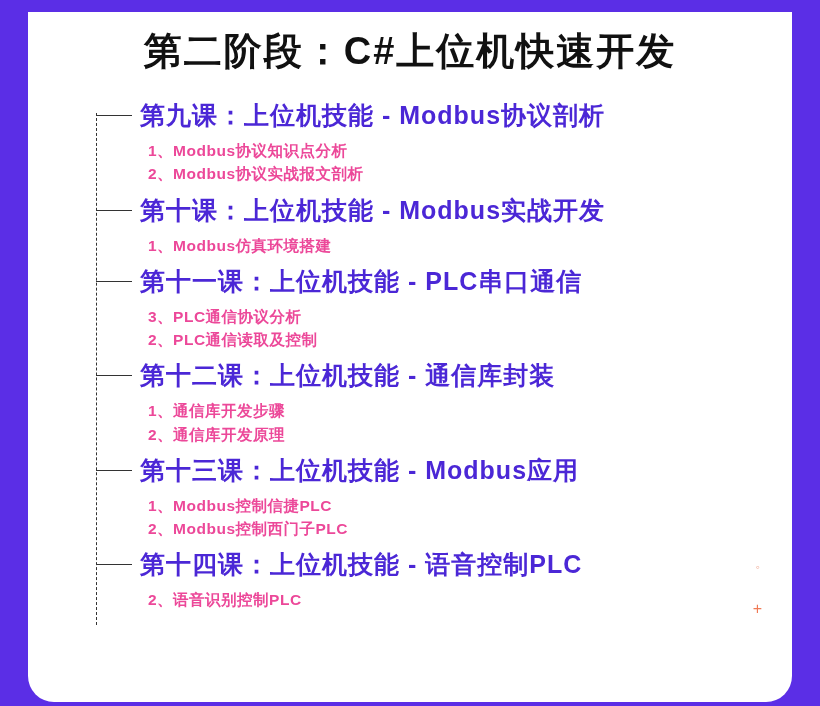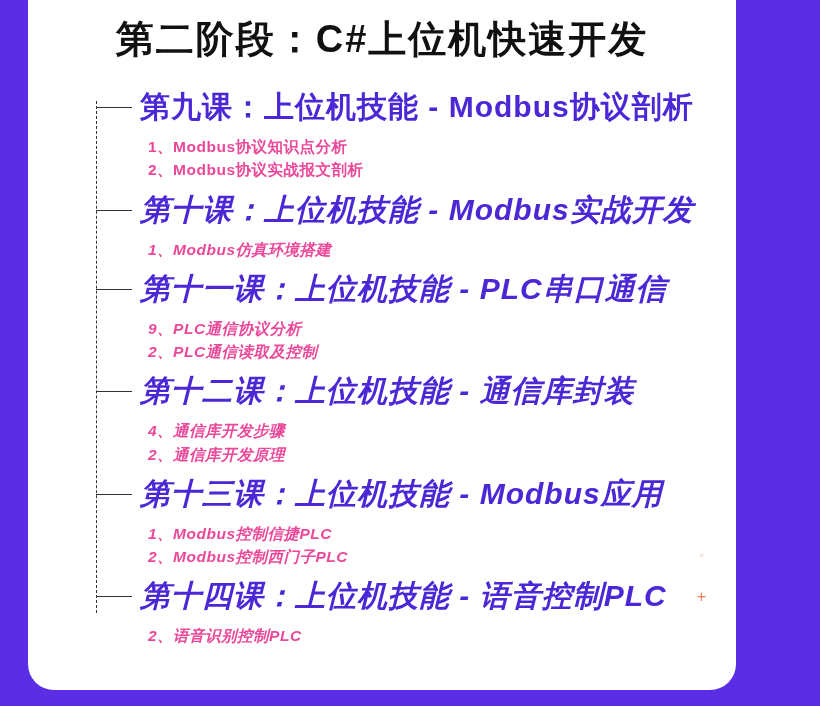--- a/index.html
+++ b/index.html
@@ -16,22 +16,22 @@
   .page {
     position: relative;
     width: 820px;
     height: 706px;
     background: #5b2ee6;
     box-sizing: border-box;
   }
   .card {
     position: absolute;
     left: 28px;
-    top: 0;
-    width: 708px;
+    top: 12px;
+    width: 764px;
     height: 690px;
     background: #ffffff;
     border-radius: 0 0 26px 26px;
     box-sizing: border-box;
     overflow: hidden;
   }
   .title {
     margin: 0;
     padding-top: 14px;
     text-align: center;
@@ -65,42 +65,41 @@
     align-items: center;
   }
   .branch {
     width: 36px;
     height: 1px;
     background: #333333;
     flex: 0 0 auto;
     margin-right: 8px;
   }
   .lesson-title {
-    font-size: 30px;
+    font-size: 25px;
     font-weight: bold;
     color: #4b27d6;
     letter-spacing: 1px;
     white-space: nowrap;
     font-family: "Liberation Sans", sans-serif;
   }
   .points {
     margin: 7px 0 0 52px;
   }
   .point {
     font-size: 15.5px;
     font-weight: bold;
     color: #ec4899;
     letter-spacing: 0.5px;
     line-height: 1.5;
     white-space: nowrap;
     font-family: "Liberation Sans", sans-serif;
   }
   .lesson + .lesson {
     margin-top: 0;
-    font-style: italic;
   }
   .deco {
     position: absolute;
     font-size: 13px;
     color: #f3a18c;
   }
   .deco-circle {
     right: 32px;
     top: 548px;
     color: #f0a58f;
@@ -144,32 +143,32 @@
           <div class="point">1、Modbus仿真环境搭建</div>
         </div>
       </div>
 
       <div class="lesson">
         <div class="lesson-head">
           <span class="branch"></span>
           <span class="lesson-title">第十一课：上位机技能 - PLC串口通信</span>
         </div>
         <div class="points">
-          <div class="point">9、PLC通信协议分析</div>
+          <div class="point">3、PLC通信协议分析</div>
           <div class="point">2、PLC通信读取及控制</div>
         </div>
       </div>
 
       <div class="lesson">
         <div class="lesson-head">
           <span class="branch"></span>
           <span class="lesson-title">第十二课：上位机技能 - 通信库封装</span>
         </div>
         <div class="points">
-          <div class="point">4、通信库开发步骤</div>
+          <div class="point">1、通信库开发步骤</div>
           <div class="point">2、通信库开发原理</div>
         </div>
       </div>
 
       <div class="lesson">
         <div class="lesson-head">
           <span class="branch"></span>
           <span class="lesson-title">第十三课：上位机技能 - Modbus应用</span>
         </div>
         <div class="points">

